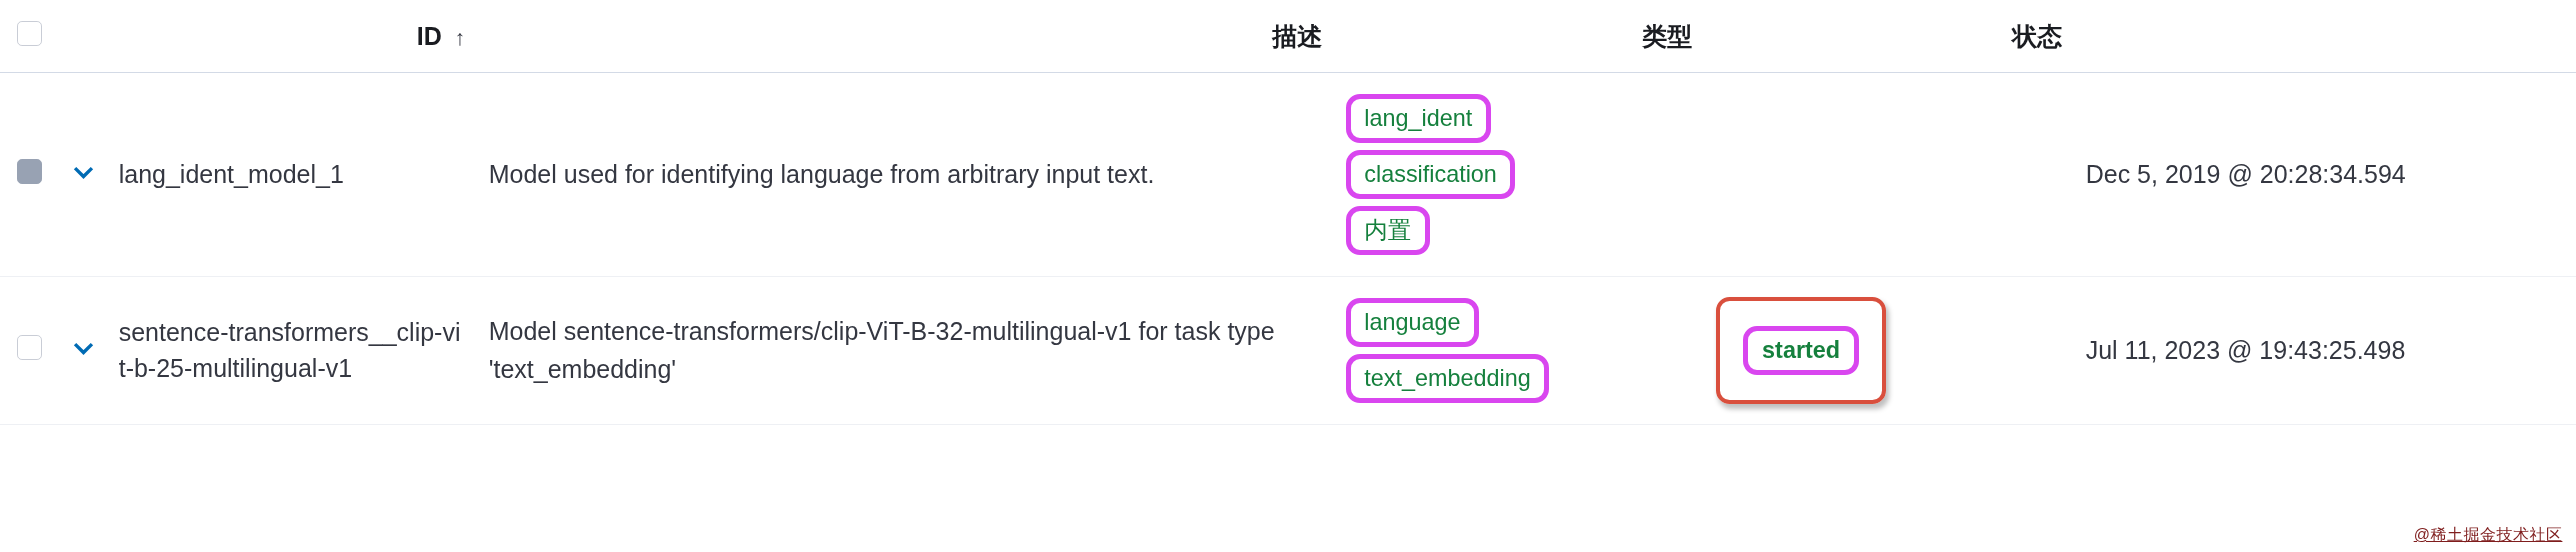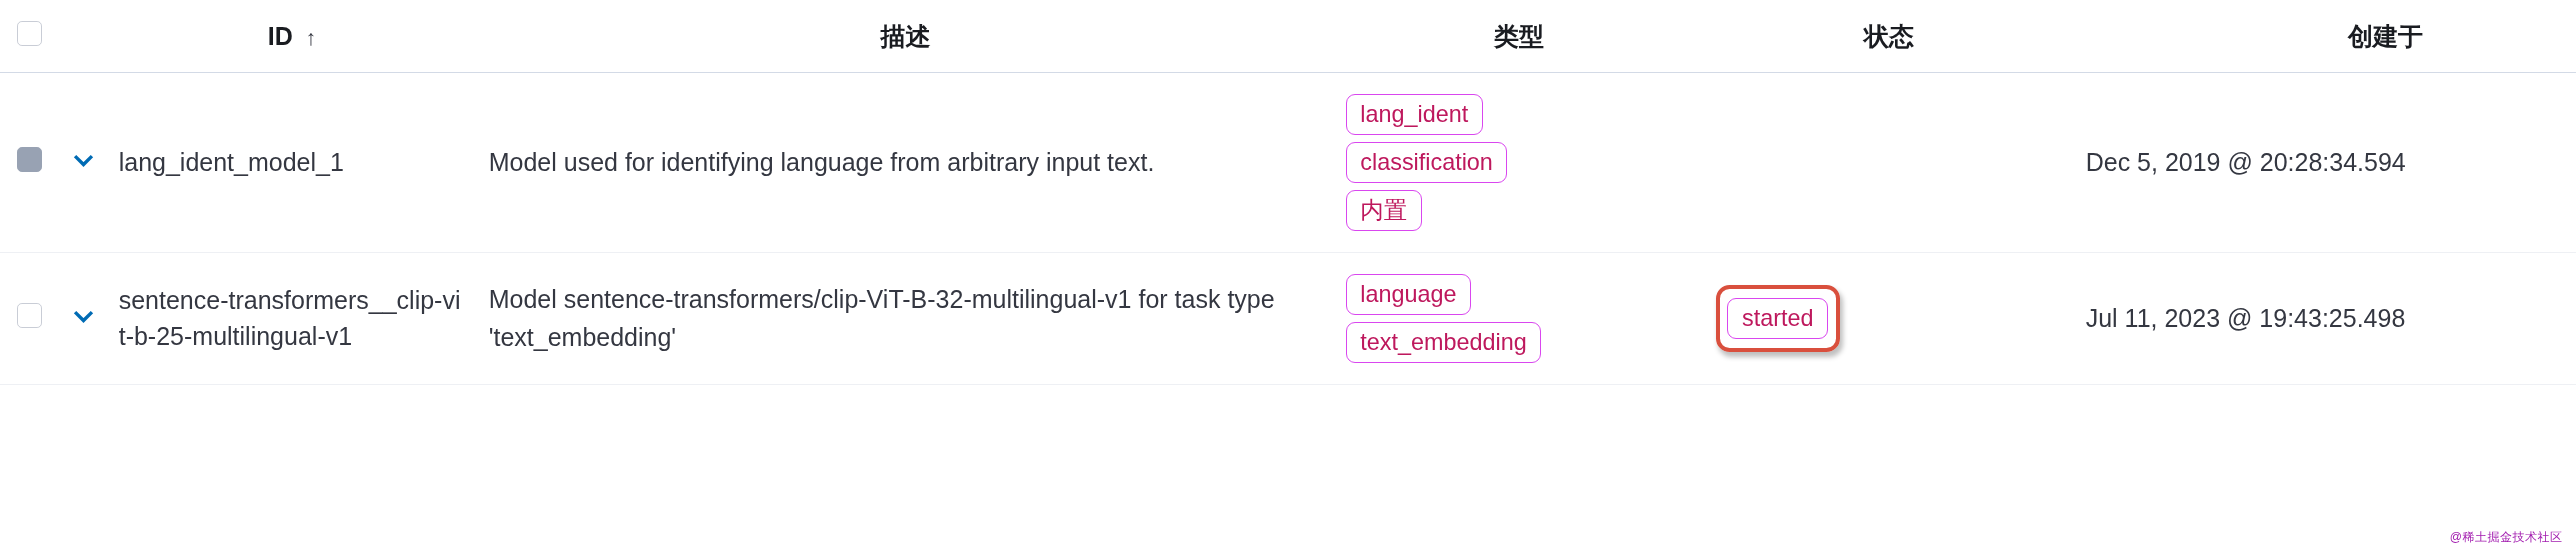--- a/index.html
+++ b/index.html
@@ -9,21 +9,21 @@
       color: #1a1c21;
       background: #fff;
       width: 2576px;
     }
     table {
       width: 100%;
       border-collapse: collapse;
       table-layout: fixed;
     }
     thead th {
-      text-align: center;
+      text-align: right;
       font-weight: 600;
       padding: 19.5px 11.7px;
       border-bottom: 1px solid #d3dae6;
       color: #1a1c21;
       vertical-align: middle;
     }
     tbody tr {
       border-bottom: 1px solid #eef0f4;
     }
     tbody td {
@@ -59,52 +59,53 @@
     }
     .id-cell {
       word-break: break-all;
       line-height: 1.45;
     }
     .desc-cell {
       line-height: 1.55;
     }
     .badge {
       display: inline-block;
-      border: 1px solid #d946ef;
-      border-radius: 9px;
+      border: 5px solid #d946ef;
+      border-radius: 14px;
       padding: 3.9px 13.6px;
       margin: 3.9px 5.8px 3.9px 0;
       font-size: 23.4px;
-      color: #be185d;
+      color: #15803d;
       background: #fff;
       line-height: 1.3;
     }
     .status-highlight {
       display: inline-block;
       border: 4.9px solid #d94f3d;
       border-radius: 13.6px;
       padding: 9.7px 7.8px;
       box-shadow: 2.9px 4.9px 5.8px rgba(0,0,0,0.25);
     }
     .status-highlight .badge {
-      font-weight: 400;
-      margin: 0;
+      font-weight: 700;
+      margin: 16px;
     }
     .sort-arrow {
       font-size: 21.4px;
       margin-left: 5.8px;
       color: #343741;
     }
     .watermark {
       position: fixed;
       right: 13.6px;
       bottom: 5.8px;
-      font-size: 12px;
-      color: #a21caf;
+      font-size: 16px;
+      color: #7f1d1d;
       letter-spacing: 0.5px;
+      text-decoration: underline;
     }
   </style>
 </head>
 <body>
 
 <table>
   <colgroup>
     <col class="col-checkbox">
     <col class="col-expand">
     <col class="col-id">

